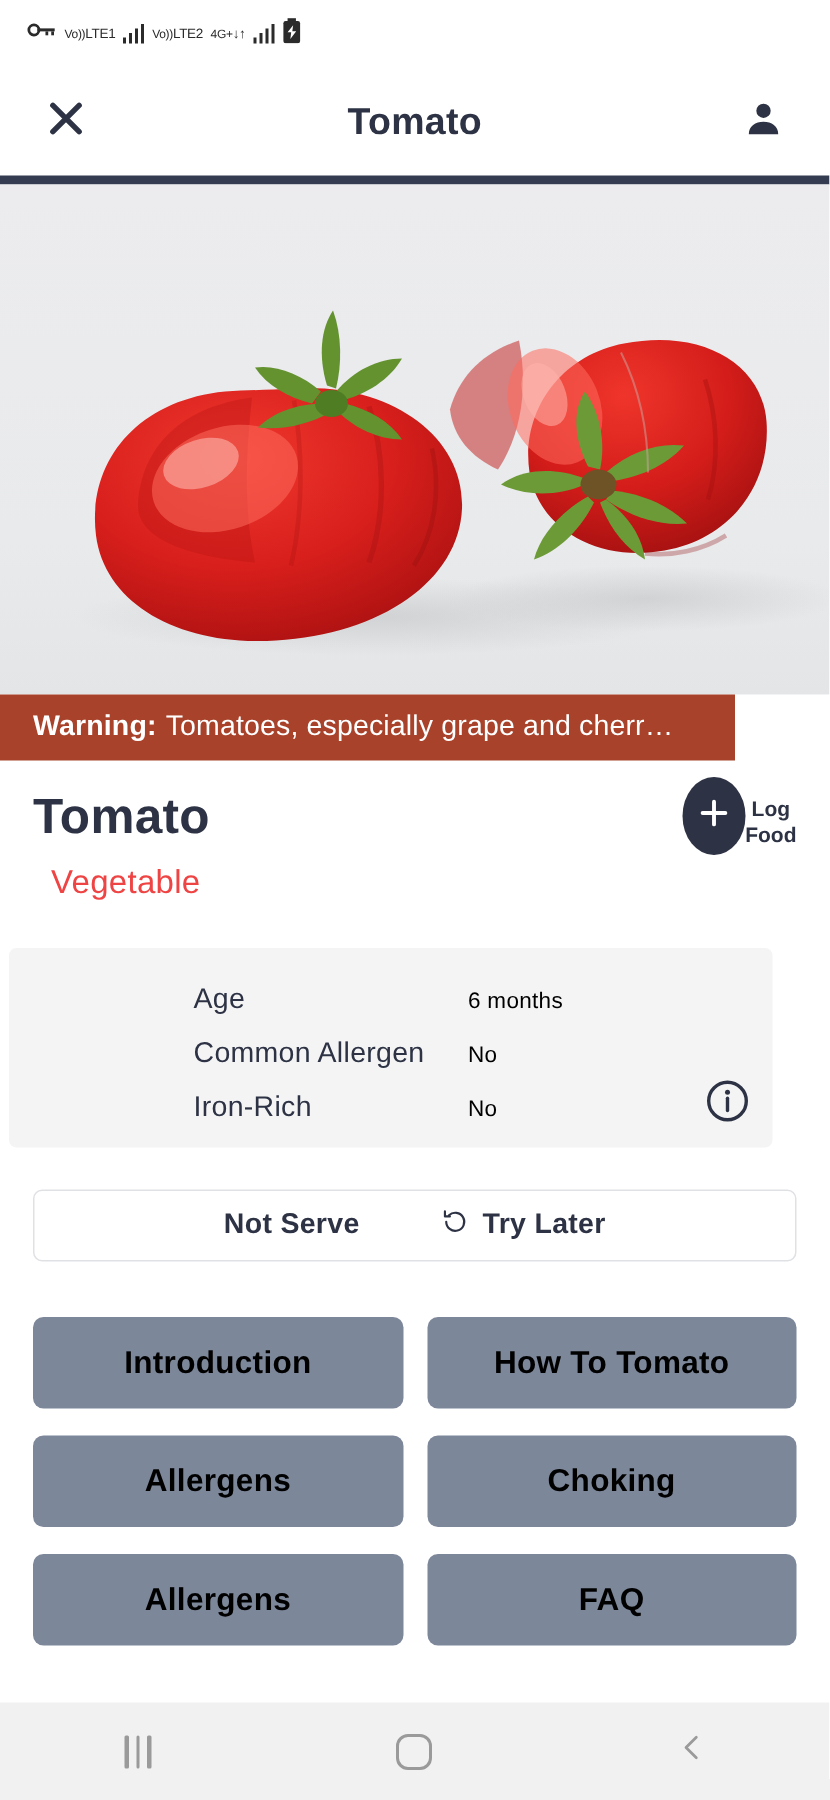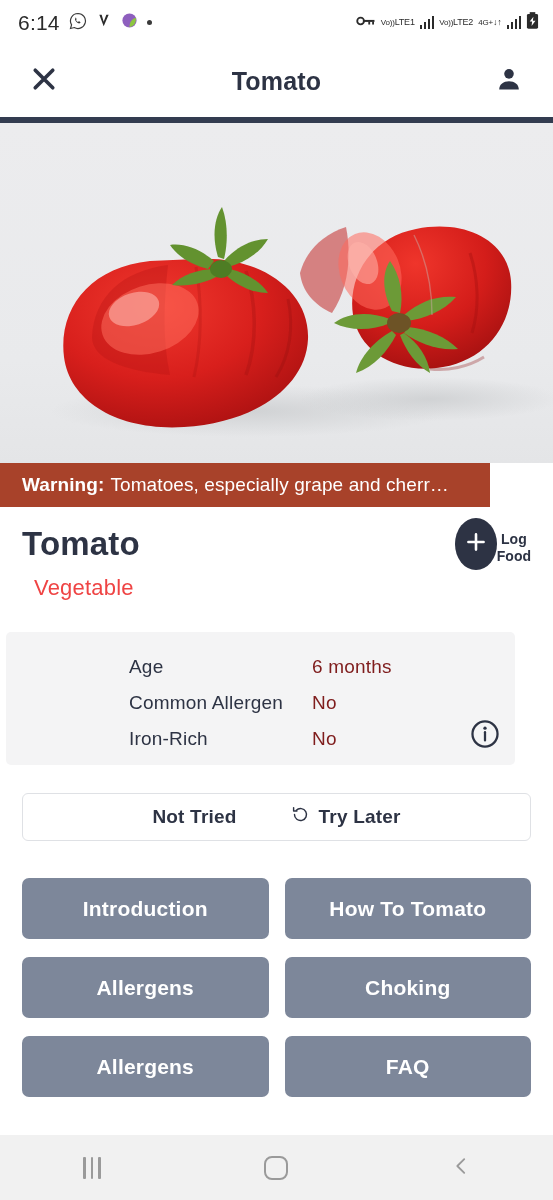--- a/index.html
+++ b/index.html
@@ -74,77 +74,53 @@
   .logfood-label{ margin-top:7px; font-size:14px; font-weight:bold; color:#2d3344;
                   text-align:center; line-height:1.15; }
 
   
   .infocard{
     position:absolute; top:632px; left:6px; width:509px; height:133px;
     background:#f4f4f5; border-radius:5px;
   }
   .inforow{ position:absolute; left:0; width:100%; height:36px; display:flex; align-items:center; }
   .inforow .lbl{ position:absolute; left:123px; font-size:19px; color:#2d3344; letter-spacing:.2px; }
-  .inforow .val{ position:absolute; left:306px; font-size:19px; color:#7f1d1d; letter-spacing:.2px; }
+  .inforow .val{ position:absolute; left:306px; font-size:15px; color:#000000; letter-spacing:.2px; }
   .info-icon-wrap{ position:absolute; right:14px; top:86px; width:32px; height:32px; cursor:pointer; }
 
   
   .statusrow{
     position:absolute; top:793px; left:22px; width:509px; height:48px;
     border:1px solid #dfe1e5; border-radius:6px; background:#fff;
     display:flex; align-items:center; justify-content:center; gap:54px;
   }
   .status-opt{ display:flex; align-items:center; gap:9px; cursor:pointer;
                font-size:19px; font-weight:bold; color:#2d3344; letter-spacing:.2px; }
 
   
   .grid{ position:absolute; top:878px; left:22px; width:509px;
          display:grid; grid-template-columns:1fr 1fr; gap:18px 16px; }
-  .gbtn{ height:61px; background:#7d879a; border-radius:7px; color:#ffffff;
+  .gbtn{ height:61px; background:#7d879a; border-radius:7px; color:#000000;
          font-size:21px; font-weight:bold; letter-spacing:.2px;
          display:flex; align-items:center; justify-content:center; cursor:pointer; }
 
   
   .navbar{ position:absolute; bottom:0; left:0; width:553px; height:65px;
            background:#f1f1f1; display:flex; align-items:center; }
   .navbtn{ flex:1; display:flex; align-items:center; justify-content:center; height:100%; cursor:pointer; }
   .nav-recents{ display:flex; gap:5px; }
   .nav-recents i{ display:block; width:2.5px; height:22px; background:#9a9a9a; border-radius:1px; }
   .nav-home{ width:24px; height:24px; border:2.5px solid #9a9a9a; border-radius:8px; }
 </style>
 </head>
 <body>
 
 <div id="app">
 
   <div class="statusbar">
-    <div class="sb-left">
-      <span class="sb-time">6:14</span>
-
-      <span class="ico">
-        <svg width="18" height="18" viewBox="0 0 24 24">
-            <path d="M12 2a10 10 0 0 0-8.6 15.1L2 22l5-1.3A10 10 0 1 0 12 2z" fill="none" stroke="#3a3a3a" stroke-width="1.6"></path>
-            <path d="M8.6 7.5c.3-.1.6 0 .8.4l.7 1.5c.1.3 0 .5-.2.7l-.4.4c-.1.2-.2.3 0 .6.5.9 1.4 1.7 2.3 2.1.3.1.4 0 .6-.1l.4-.5c.2-.2.4-.2.7-.1l1.5.7c.3.2.4.5.3.8-.2.6-.9 1.2-1.7 1.2-2.2 0-5.6-3.3-5.6-5.5 0-.8.6-1.6 1.6-2.2z" fill="#3a3a3a"></path>
-          </svg>
-      </span>
-
-      <span class="ico">
-        <svg width="16" height="17" viewBox="0 0 24 24">
-            <path d="M5 3.5l6.5 17L19 3.5h-3.5L11.5 14 8.5 3.5z" fill="#2b2b2b"></path>
-          </svg>
-      </span>
-
-      <span class="ico">
-        <svg width="17" height="17" viewBox="0 0 24 24">
-          <circle cx="12" cy="12" r="10" fill="#8e5fbe"></circle>
-          <path d="M21 8c1 6-3 13-9 13 0-7 4-12 9-13z" fill="#8dc63f"></path>
-        </svg>
-      </span>
-      <span class="sb-dot"></span>
-    </div>
 
     <div class="sb-right">
 
       <span class="ico">
         <svg width="20" height="14" viewBox="0 0 26 14">
           <circle cx="6" cy="7" r="4.4" fill="none" stroke="#2b2b2b" stroke-width="2.4"></circle>
           <rect x="9" y="5.6" width="15" height="2.6" fill="#2b2b2b"></rect>
           <rect x="16" y="8.2" width="2.4" height="3.4" fill="#2b2b2b"></rect>
           <rect x="21" y="8.2" width="2.4" height="3.4" fill="#2b2b2b"></rect>
         </svg>
@@ -311,21 +287,21 @@
           <circle cx="12" cy="12" r="9.4" fill="none" stroke="#2d3344" stroke-width="1.7"></circle>
           <circle cx="12" cy="7.6" r="1.25" fill="#2d3344"></circle>
           <path d="M12 10.6v6.2" stroke="#2d3344" stroke-width="1.7" stroke-linecap="round"></path>
         </svg>
       </span>
     </div>
   </div>
 
   <div class="statusrow">
     <div class="status-opt">
-      <span>Not Tried</span>
+      <span>Not Serve</span>
     </div>
     <div class="status-opt">
       <span>
         <svg width="19" height="19" viewBox="0 0 24 24">
           <path d="M4.4 12a7.6 7.6 0 1 0 2.3-5.4" fill="none" stroke="#2d3344" stroke-width="1.8" stroke-linecap="round"></path>
           <path d="M3.3 3.3v4.2h4.2" fill="none" stroke="#2d3344" stroke-width="1.8" stroke-linecap="round" stroke-linejoin="round"></path>
         </svg>
       </span>
       <span>Try Later</span>
     </div>

